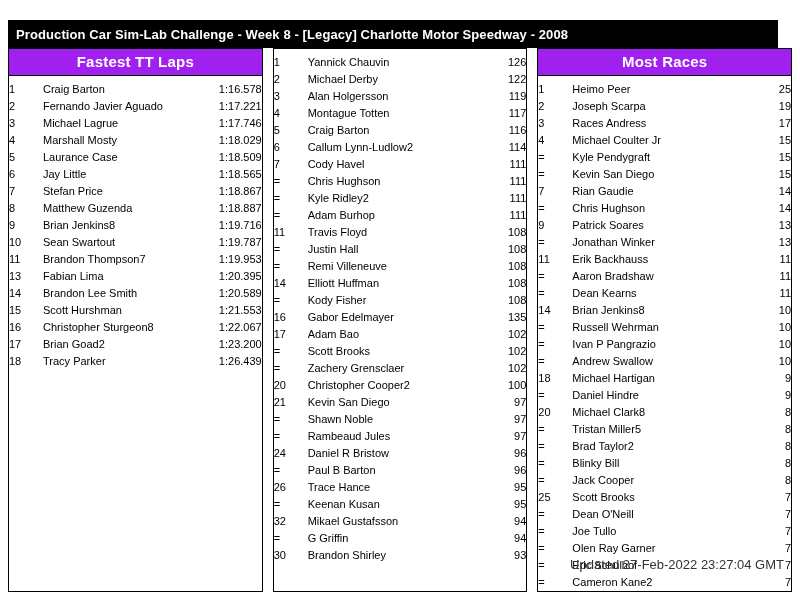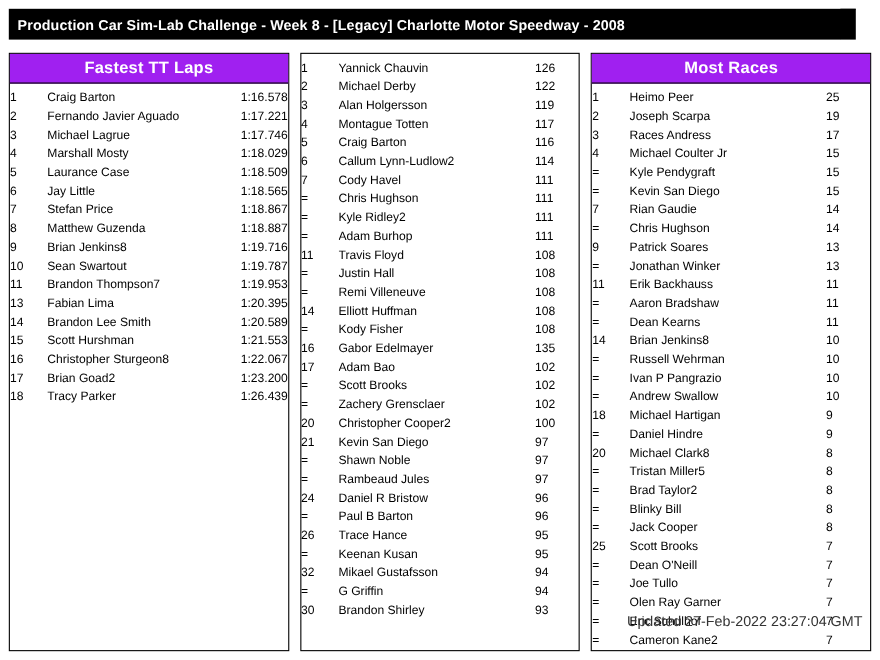--- a/index.html
+++ b/index.html
@@ -19,21 +19,21 @@
     position: relative;
     width: 800px;
     height: 600px;
     box-sizing: border-box;
   }
 
   
   .banner-wrap {
     position: absolute;
     left: 8px;
-    top: 8px;
+    top: 20px;
     width: 776px;
     height: 34px;
   }
   .banner {
     position: absolute;
     left: 0;
     top: 0;
     width: 770px;
     height: 28px;
     background: #000000;
@@ -112,20 +112,21 @@
     overflow: hidden;
   }
   td.val {
     width: 56px;
     text-align: right;
     padding-right: 8px;
     white-space: nowrap;
   }
   td.val-num {
     width: 40px;
+    text-align: right;
     padding-right: 8px;
     white-space: nowrap;
   }
   .spacer-row td { height: 3px; padding: 0; }
 
   
   .footer {
     position: absolute;
     right: 16px;
     top: 557px;

